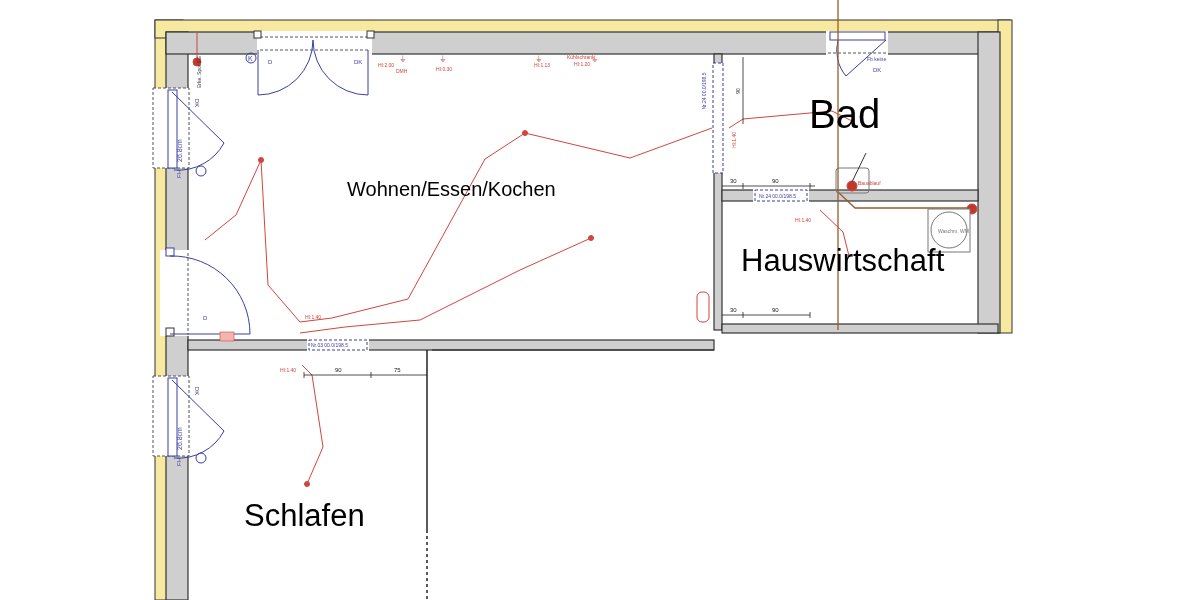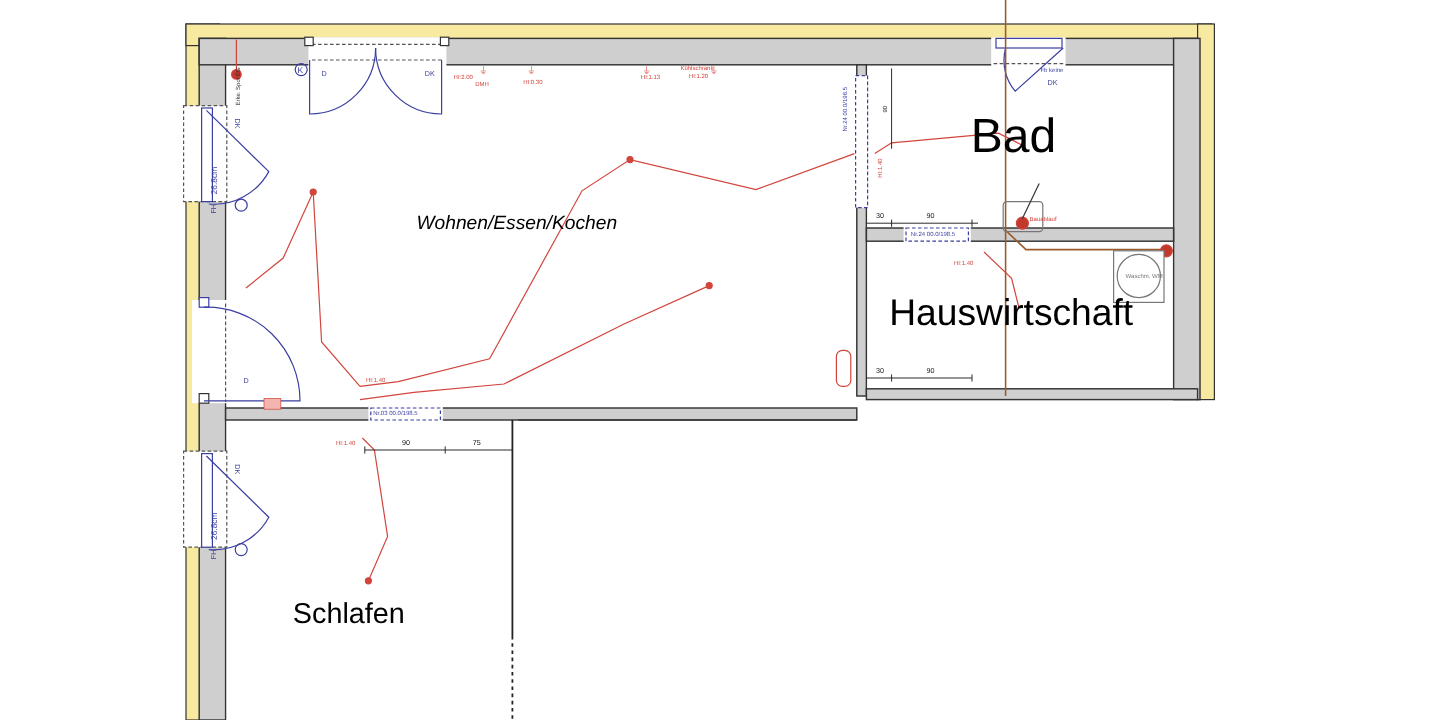--- a/index.html
+++ b/index.html
@@ -148,24 +148,24 @@
     <line x1="722" y1="186" x2="815" y2="186"></line>
     <line x1="743" y1="183" x2="743" y2="189"></line>
     <line x1="810" y1="183" x2="810" y2="189"></line>
     <line x1="722" y1="315" x2="810" y2="315"></line>
     <line x1="743" y1="312" x2="743" y2="318"></line>
     <line x1="810" y1="312" x2="810" y2="318"></line>
     <line x1="743" y1="57" x2="743" y2="124"></line>
   </g>
 </svg>
 
-<div class="room-label" style="left:347px;top:178px;font-size:16px;font-style:italic;">Wohnen/Essen/Kochen</div>
+<div class="room-label" style="left:347px;top:178px;font-size:20px;">Wohnen/Essen/Kochen</div>
 <div class="room-label" style="left:809px;top:92px;font-size:40px;">Bad</div>
 <div class="room-label" style="left:741px;top:243px;font-size:31px;text-align:right;">Hauswirtschaft</div>
-<div class="room-label" style="left:244px;top:498px;font-size:24px;">Schlafen</div>
+<div class="room-label" style="left:244px;top:498px;font-size:31px;">Schlafen</div>
 
 <div class="small" style="left:378px;top:62px;font-size:5px;color:#d2453d;">HI:2.00</div>
 <div class="small" style="left:396px;top:68px;font-size:5px;color:#d2453d;">DMH</div>
 <div class="small" style="left:436px;top:66px;font-size:5px;color:#d2453d;">HI:0.30</div>
 <div class="small" style="left:534px;top:62px;font-size:5px;color:#d2453d;">HI:1.13</div>
 <div class="small" style="left:567px;top:54px;font-size:5px;color:#d2453d;">Kühlschrank</div>
 <div class="small" style="left:574px;top:61px;font-size:5px;color:#d2453d;">HI:1.20</div>
 
 <div class="small" style="left:196px;top:88px;font-size:5px;color:#333;transform:rotate(-90deg);transform-origin:left top;">Erke. Spot EG</div>
 <div class="small" style="left:268px;top:59px;font-size:6px;color:#3a3fa0;">D</div>

